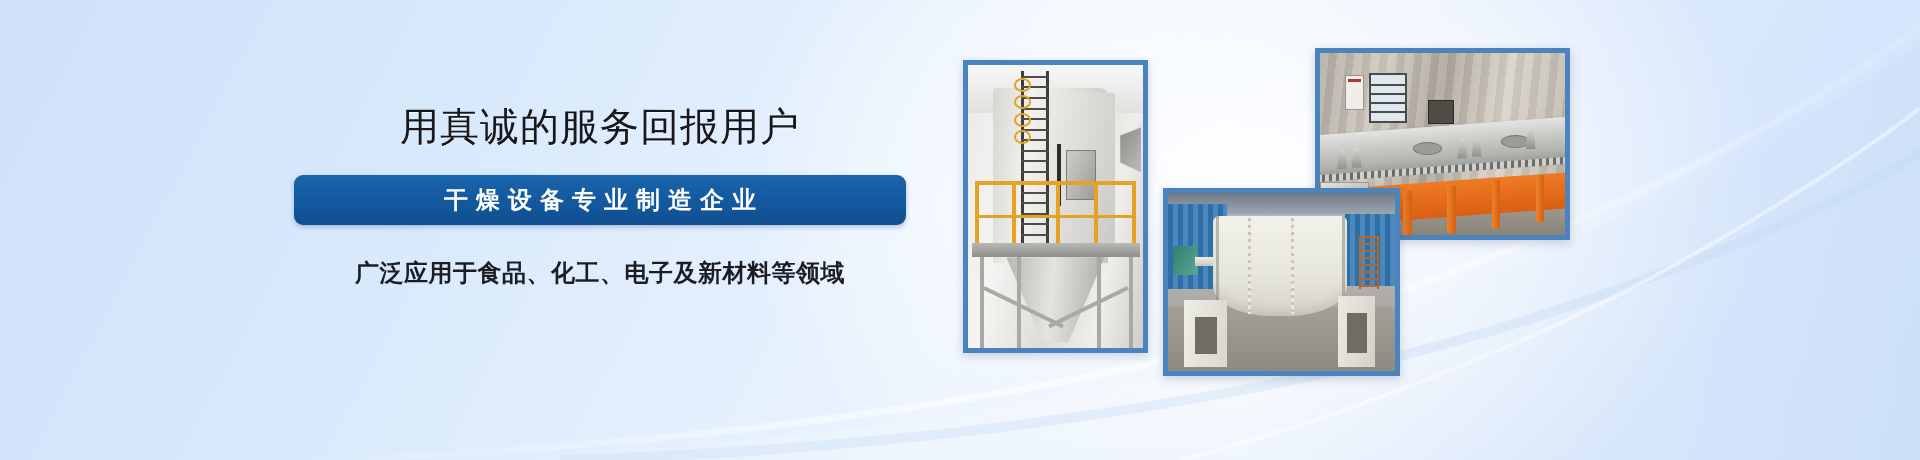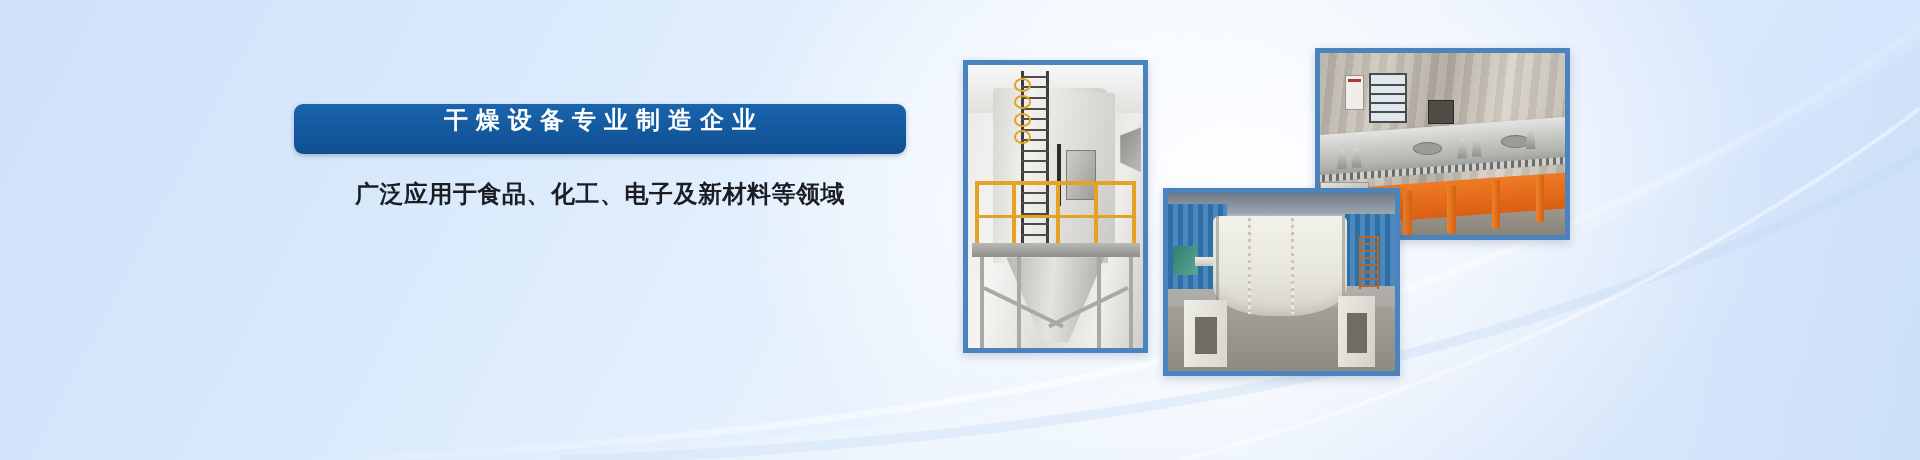--- a/index.html
+++ b/index.html
@@ -29,22 +29,22 @@
   #headline{
     font-size:39px;line-height:1.2;color:#16181c;
     letter-spacing:1px;font-weight:400;
     margin:0 0 24px 0;
     text-shadow:0 1px 0 rgba(255,255,255,.6);
   }
   #tagline-bar{
     width:100%;height:50px;border-radius:9px;
     background:linear-gradient(180deg,#1a65ac 0%,#14599f 48%,#104f91 100%);
     box-shadow:0 2px 5px rgba(16,70,130,.30);
-    display:flex;align-items:flex-start;justify-content:center;
-    margin:0 0 24px 0;
+    display:flex;align-items:center;justify-content:center;
+    margin:0 0 32px 0;
   }
   #tagline{
     color:#ffffff;font-size:24px;font-weight:700;
     letter-spacing:8px;text-indent:8px;white-space:nowrap;
   }
   #subline{
     font-size:24px;color:#1b1d22;letter-spacing:.5px;
     font-weight:600;margin:0;white-space:nowrap;
   }
 
@@ -148,20 +148,21 @@
       </linearGradient>
     </defs>
     <path d="M420,460 C760,452 1180,398 1430,300 C1660,210 1810,120 1920,44 L1920,460 Z" fill="url(#sw2)" opacity=".55"></path>
     <path d="M300,460 C700,448 1130,392 1400,292 C1650,200 1820,104 1920,26" fill="none" stroke="url(#sw1)" stroke-width="7" opacity=".75"></path>
     <path d="M560,460 C900,450 1260,404 1520,322 C1740,252 1870,186 1920,152" fill="none" stroke="url(#sw3)" stroke-width="10" opacity=".7"></path>
     <path d="M1180,460 C1320,424 1520,352 1680,262 C1800,194 1880,140 1920,108" fill="none" stroke="#ffffff" stroke-width="4" opacity=".45"></path>
   </svg>
 
   <div id="text-block">
 
+    <h1 id="headline">用真诚的服务回报用户</h1>
 
     <div id="tagline-bar">
       <span id="tagline">干燥设备专业制造企业</span>
     </div>
 
     <p id="subline">广泛应用于食品、化工、电子及新材料等领域</p>
   </div>
 
   <div id="photo-tower" class="photo">
     <div class="scene">

